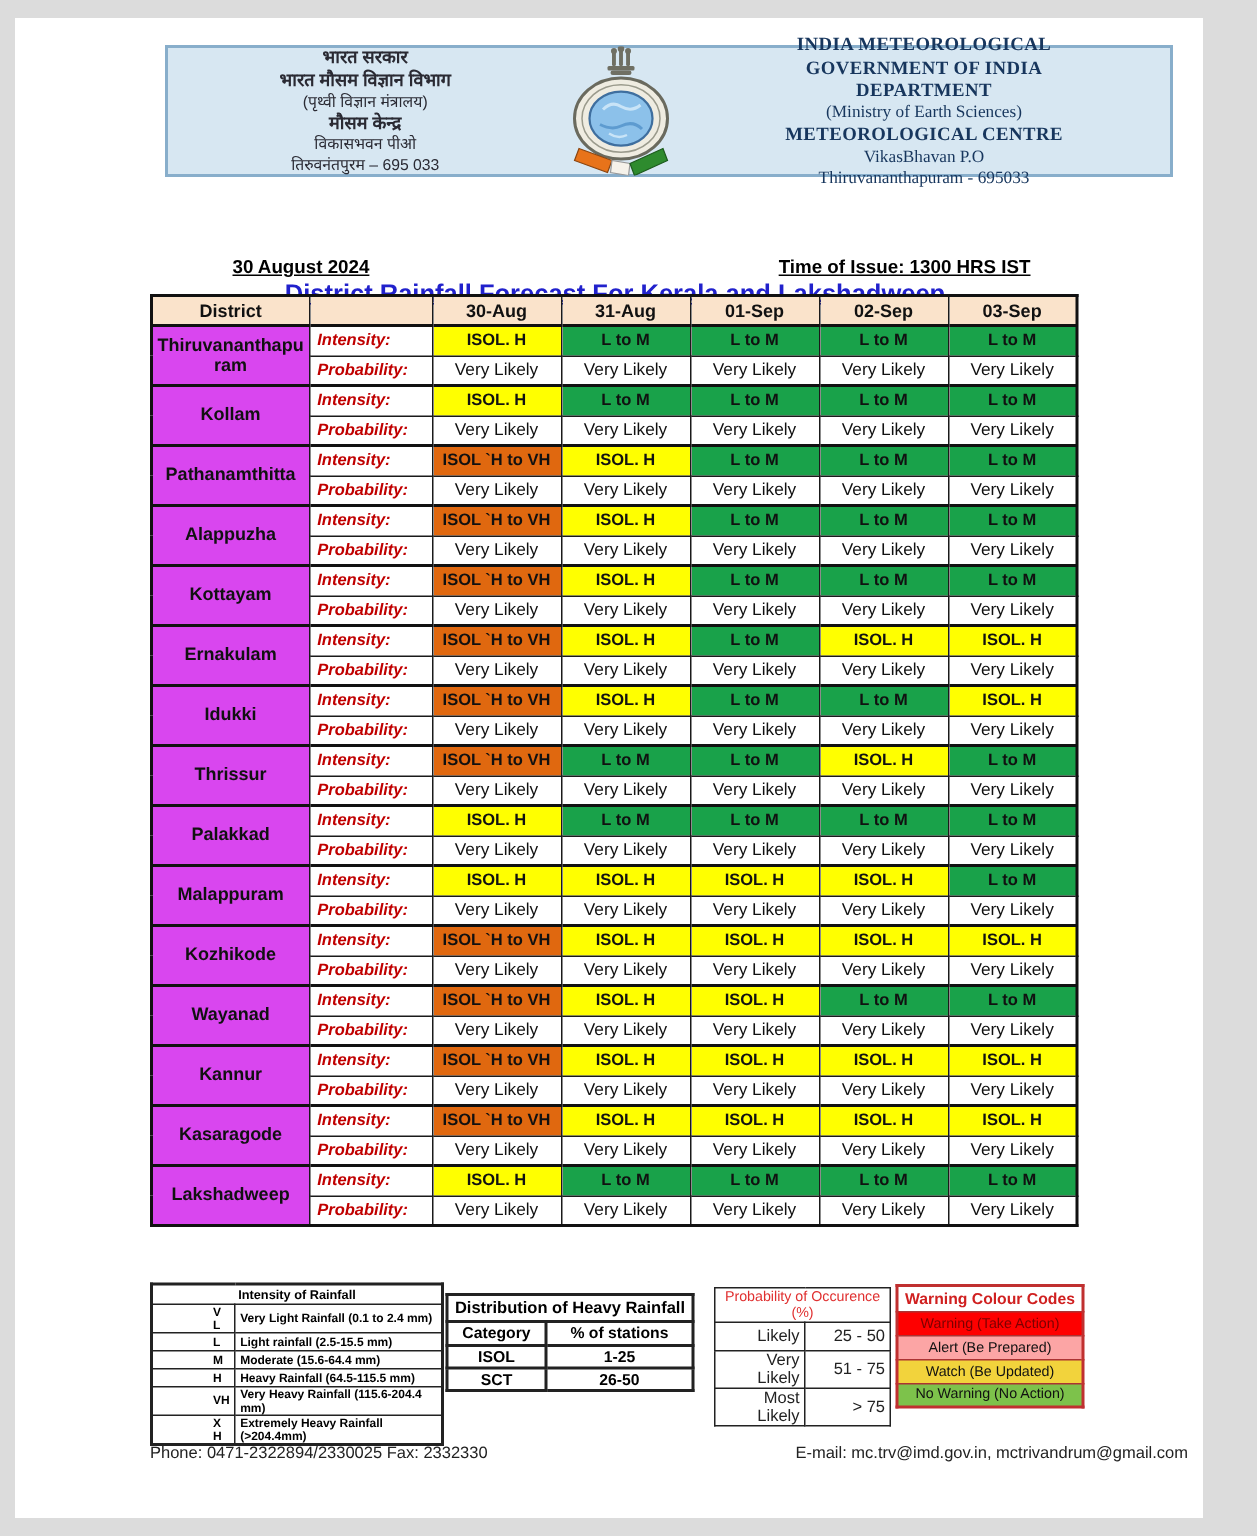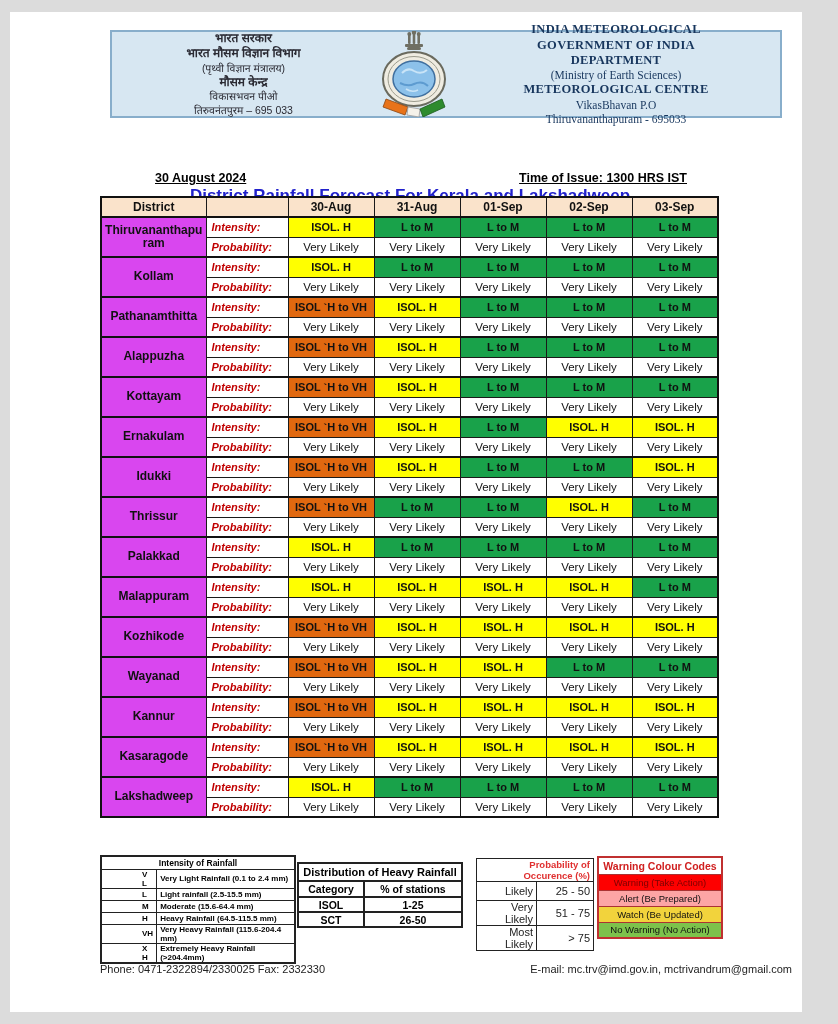--- a/index.html
+++ b/index.html
@@ -51,21 +51,21 @@
 
   .lg-dist { left:287px; top:850px; width:166px; border:2px solid #222; }
   .lg-dist th.ttl { font-size:11px; height:18px; text-align:center; }
   .lg-dist th { border:2px solid #222; }
   .lg-dist td { border:2px solid #222; font-size:10.5px; font-weight:bold;
     text-align:center; height:15px; }
   .lg-dist th.colh { font-size:10.5px; height:16px; text-align:center; }
   .lg-dist td.c1 { width:66px; }
 
   .lg-prob { left:466px; top:846px; width:118px; }
-  .lg-prob th { font-size:9.5px; color:#e03030; height:17px; text-align:right; font-weight:bold; }
+  .lg-prob th { font-size:9.5px; color:#e03030; height:17px; text-align:center; font-weight:normal; }
   .lg-prob td { font-size:11px; text-align:right; height:19px; color:#222; }
   .lg-prob td.c1 { width:60px; }
 
   .lg-warn { left:587px; top:844px; width:126px; border:2px solid #c03030; }
   .lg-warn th { font-size:10.5px; color:#d02020; height:17px; text-align:center;
     border:1px solid #a33; }
   .lg-warn td { font-size:9.5px; font-weight:normal; text-align:center; height:16px;
     border:1px solid #a33; }
 
   

